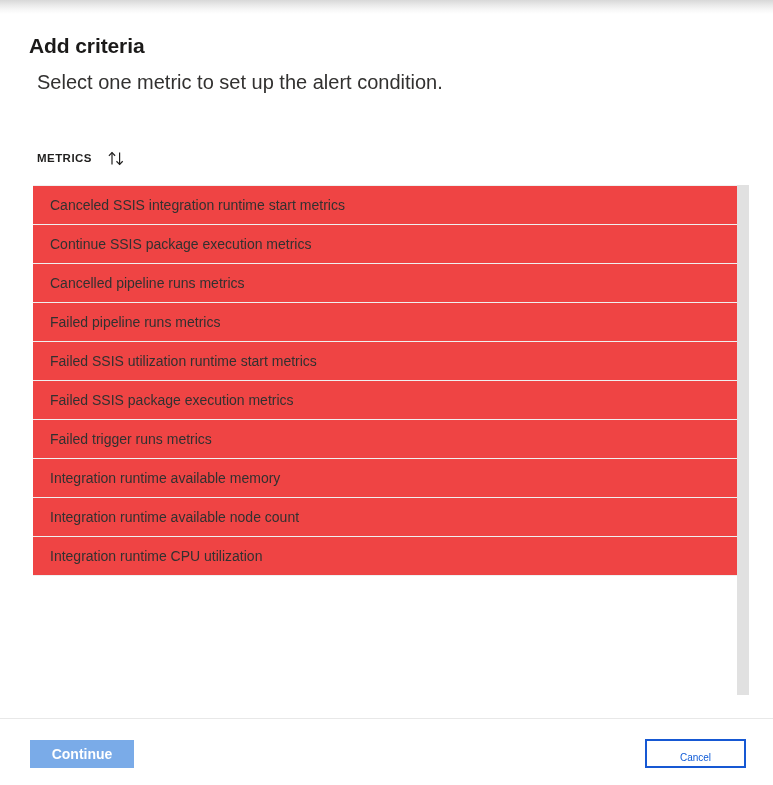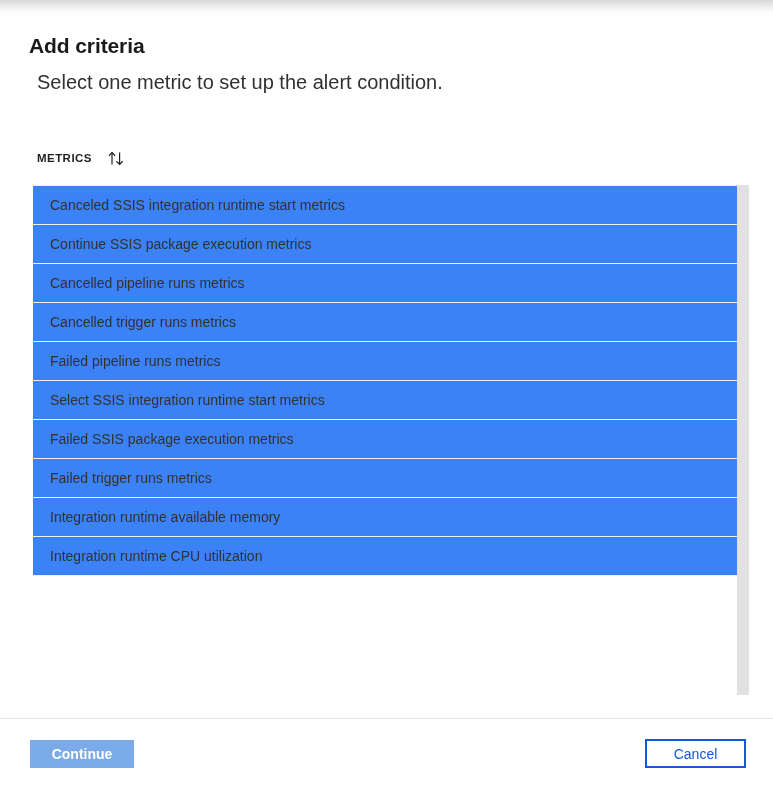--- a/index.html
+++ b/index.html
@@ -95,21 +95,21 @@
   .metric-row {
     height: 39px;
     line-height: 39px;
     border-bottom: 1px solid #f0f0f0;
     padding-left: 17px;
     font-size: 14px;
     color: #323130;
     white-space: nowrap;
     overflow: hidden;
     box-sizing: border-box;
-    background: #3b82f6;
+    background: #ef4444;
   }
 
   
   .scrollbar-track {
     position: absolute;
     left: 737px;
     top: 185px;
     width: 12px;
     height: 510px;
     background: #ffffff;
@@ -149,24 +149,24 @@
   }
 
   .btn-cancel {
     position: absolute;
     left: 645px;
     top: 739px;
     width: 101px;
     height: 29px;
     background: #ffffff;
     color: #0f5bd7;
-    font-size: 14px;
+    font-size: 10px;
     font-weight: normal;
     border: 2px solid #1658d3;
-    padding: 4px;
+    padding: 11px;
     cursor: pointer;
     box-sizing: border-box;
     font-family: "Liberation Sans", sans-serif;
   }
 </style>
 </head>
 <body>
 
 <div class="top-shade"></div>
 
@@ -188,26 +188,26 @@
         </g>
       </svg>
     </span>
   </div>
 
   <div class="metrics-scroll">
     <div class="metrics-list" id="metrics-list">
         <div class="metric-row">Canceled SSIS integration runtime start metrics</div>
         <div class="metric-row">Continue SSIS package execution metrics</div>
         <div class="metric-row">Cancelled pipeline runs metrics</div>
-        <div class="metric-row">Cancelled trigger runs metrics</div>
         <div class="metric-row">Failed pipeline runs metrics</div>
-        <div class="metric-row">Select SSIS integration runtime start metrics</div>
+        <div class="metric-row">Failed SSIS utilization runtime start metrics</div>
         <div class="metric-row">Failed SSIS package execution metrics</div>
         <div class="metric-row">Failed trigger runs metrics</div>
         <div class="metric-row">Integration runtime available memory</div>
+        <div class="metric-row">Integration runtime available node count</div>
         <div class="metric-row">Integration runtime CPU utilization</div>
       </div>
   </div>
 
   <div class="scrollbar-track"></div>
   <div class="scrollbar-thumb"></div>
 
   <div class="footer-divider"></div>
 
   <button class="btn-continue">Continue</button>

